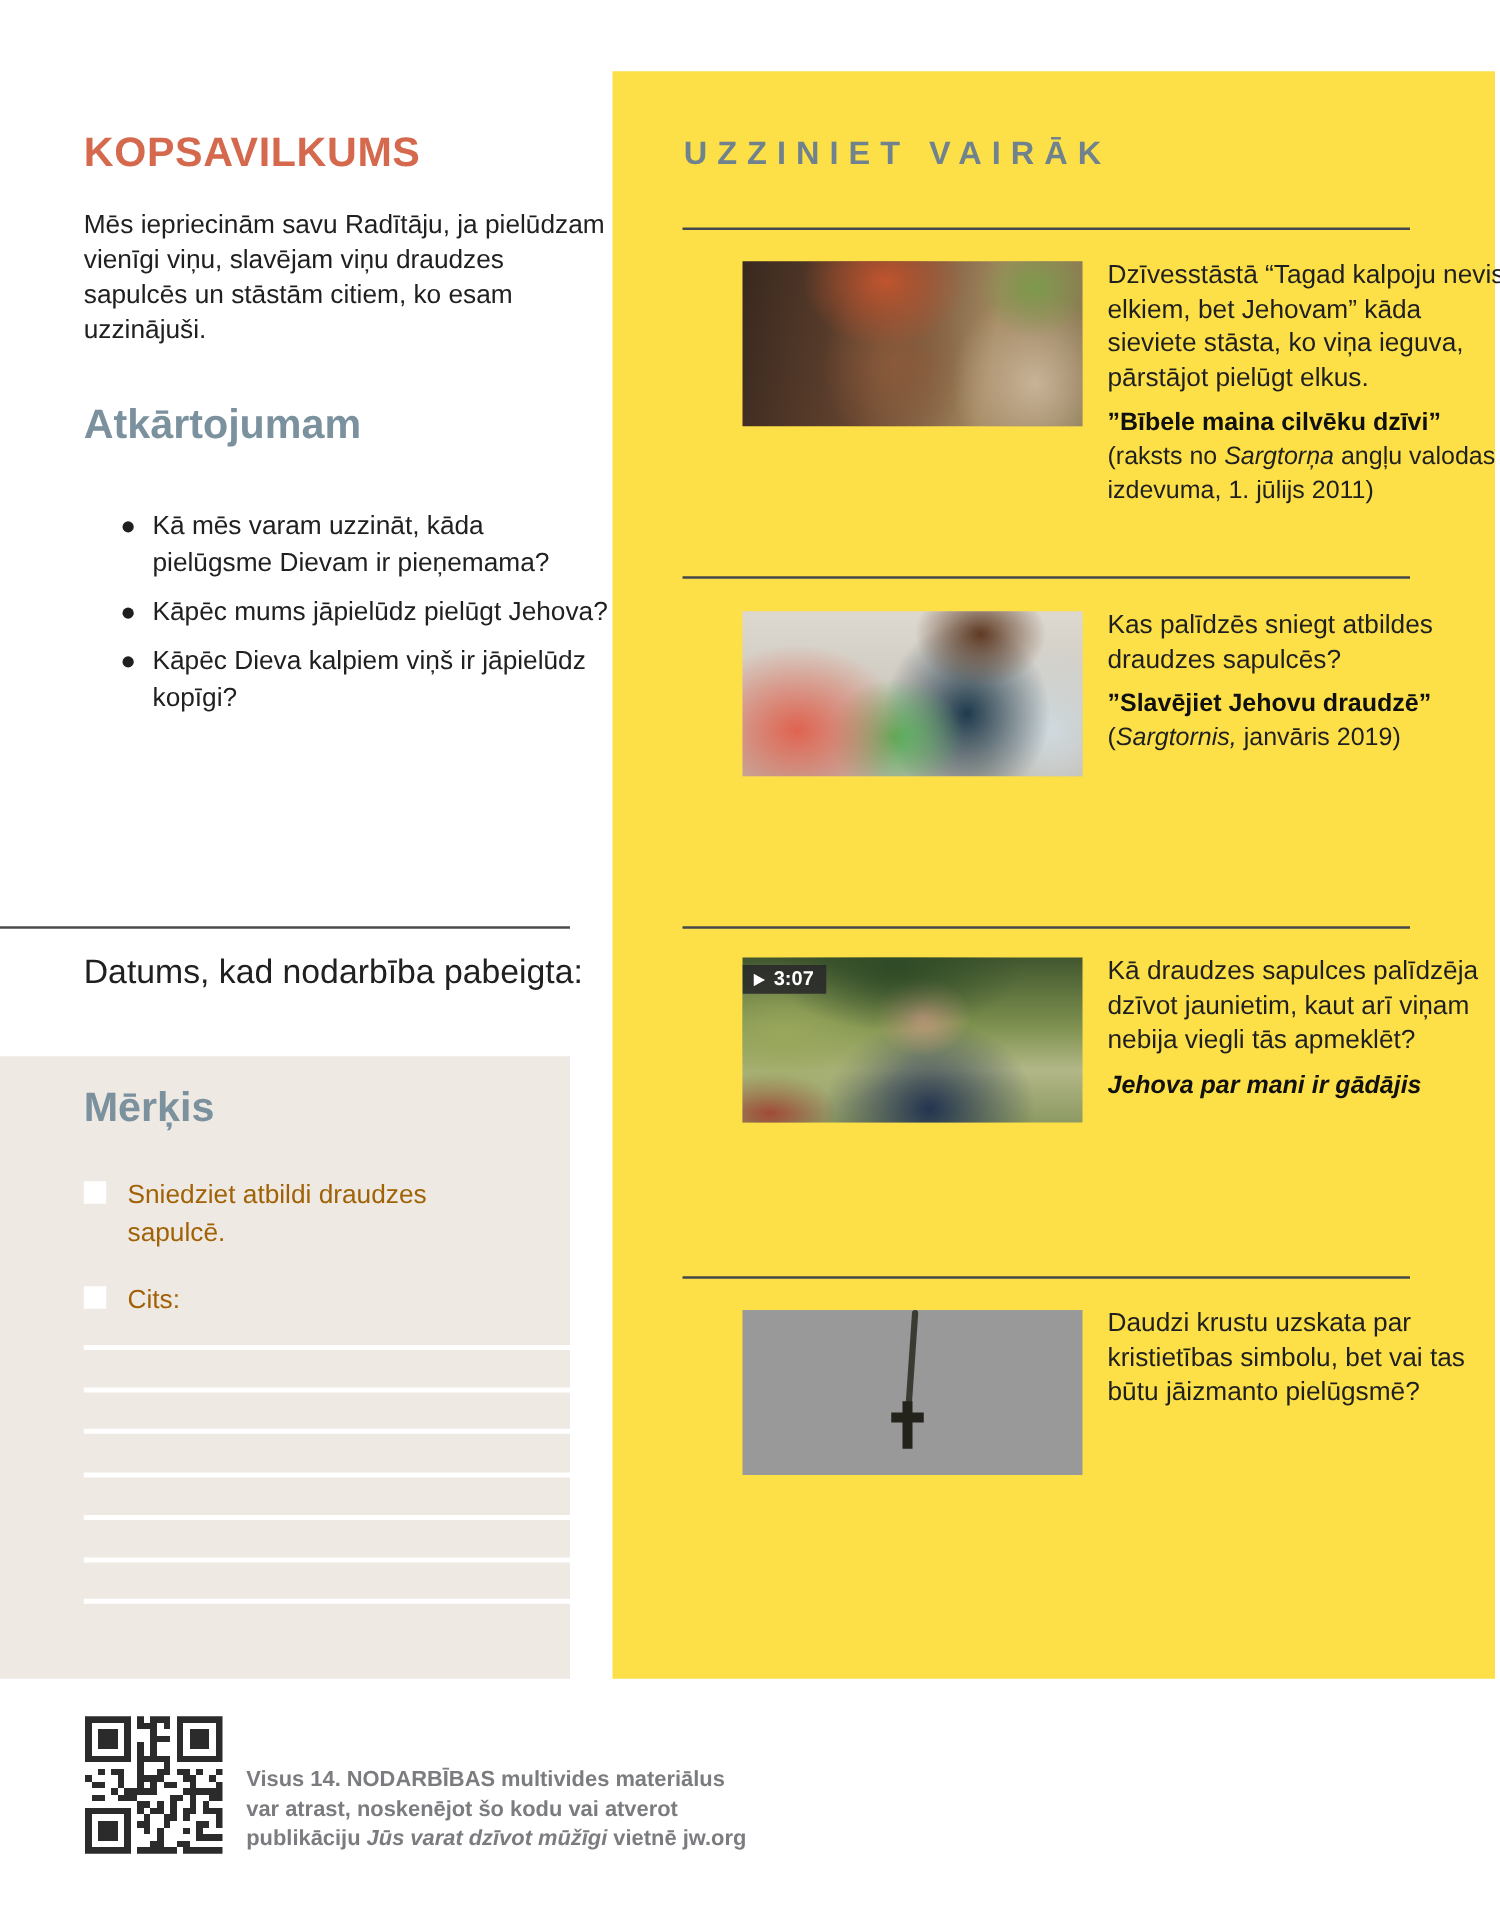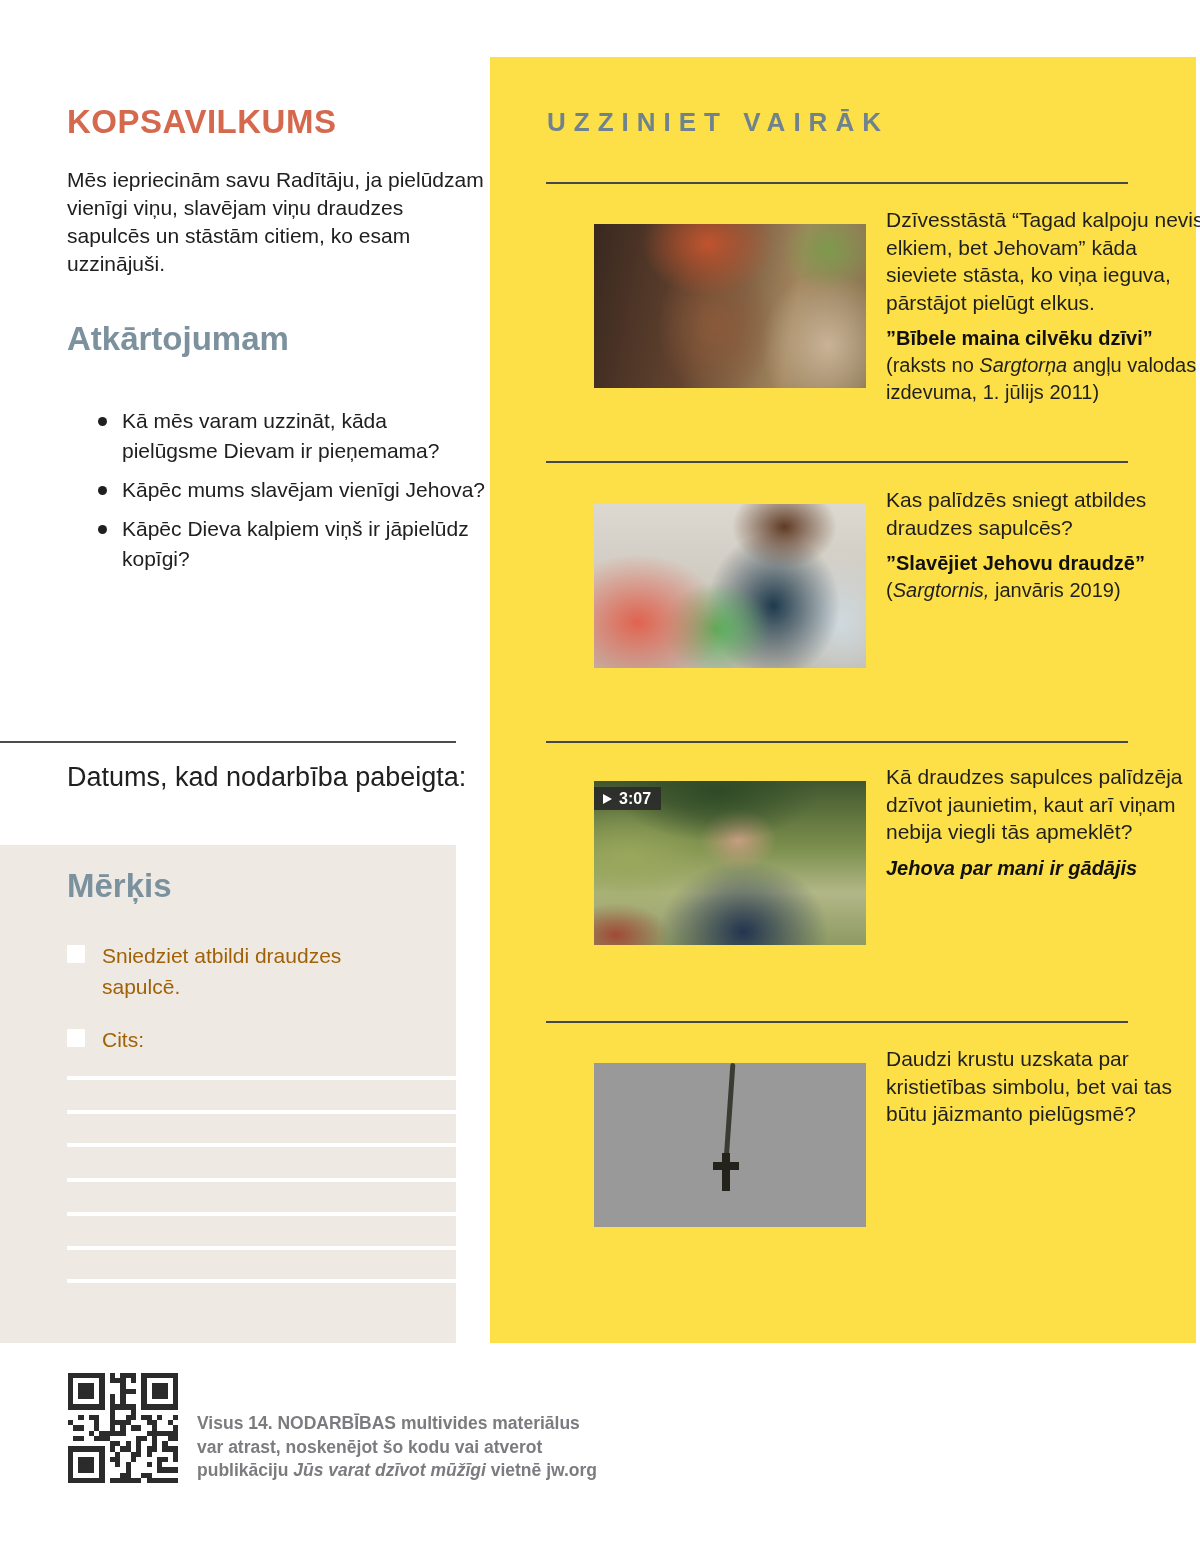--- a/index.html
+++ b/index.html
@@ -27,21 +27,21 @@
 
   
   .qr-wrap{left:68px;top:1373px;width:110px;height:110px;}
   .footer-caption{left:197px;top:1412px;width:430px;font-size:17.5px;line-height:23.5px;font-weight:bold;color:#7b7c7f;}
 
   
   .panel{left:490px;top:57px;width:706px;height:1286px;background:#fde047;}
   .panel-title{position:absolute;left:57px;top:50px;font-size:26px;font-weight:bold;letter-spacing:8px;color:#6f828d;}
   .divider{position:absolute;left:56px;width:582px;height:2px;background:#43484b;}
   .lm-item{position:absolute;left:0;width:706px;height:230px;margin-left:48px;}
-  .thumb{position:absolute;left:56px;top:15px;width:272px;height:164px;overflow:hidden;background:#999;}
+  .thumb{position:absolute;left:56px;top:0;width:272px;height:132px;overflow:hidden;background:#999;}
   .lm-text{position:absolute;left:348px;top:-3px;width:318px;}
   .lm-text p{margin:0 0 9px 0;font-size:21px;line-height:27.5px;color:#1f1f1f;}
   .lm-text .ref{font-size:20px;line-height:27px;margin:0;}
   .lm-text .ref strong{color:#101010;}
   .lm-text .ref .ital{font-style:italic;}
   .bold-ital{font-weight:bold;font-style:italic;color:#101010;}
 
   
   .thumb-1{background:
     radial-gradient(95px 75px at 42% 12%, #c0542e 0%, rgba(192,84,46,0) 70%),
@@ -80,21 +80,21 @@
 <body>
 
 <div id="page">
 
   <div class="abs summary-title">KOPSAVILKUMS</div>
   <div class="abs summary-body">Mēs iepriecinām savu Radītāju, ja pielūdzam vienīgi viņu, slavējam viņu draudzes sapulcēs un stāstām citiem, ko esam uzzinājuši.</div>
 
   <div class="abs review-title">Atkārtojumam</div>
   <ul class="abs review-list">
     <li><span class="dot"></span><span>Kā mēs varam uzzināt, kāda pielūgsme Dievam ir pieņemama?</span></li>
-    <li><span class="dot"></span><span>Kāpēc mums slavējam vienīgi Jehova?</span></li>
+    <li><span class="dot"></span><span>Kāpēc mums jāpielūdz pielūgt Jehova?</span></li>
     <li><span class="dot"></span><span>Kāpēc Dieva kalpiem viņš ir jāpielūdz kopīgi?</span></li>
   </ul>
 
   <div class="abs hr-left"></div>
   <div class="abs date-label">Datums, kad nodarbība pabeigta:</div>
 
   <div class="abs goal-box">
     <div class="goal-title">Mērķis</div>
     <div class="chk" style="left:67px;top:100px;"></div>
     <div class="chk-label" style="top:95px;">Sniedziet atbildi draudzes sapulcē.</div>

